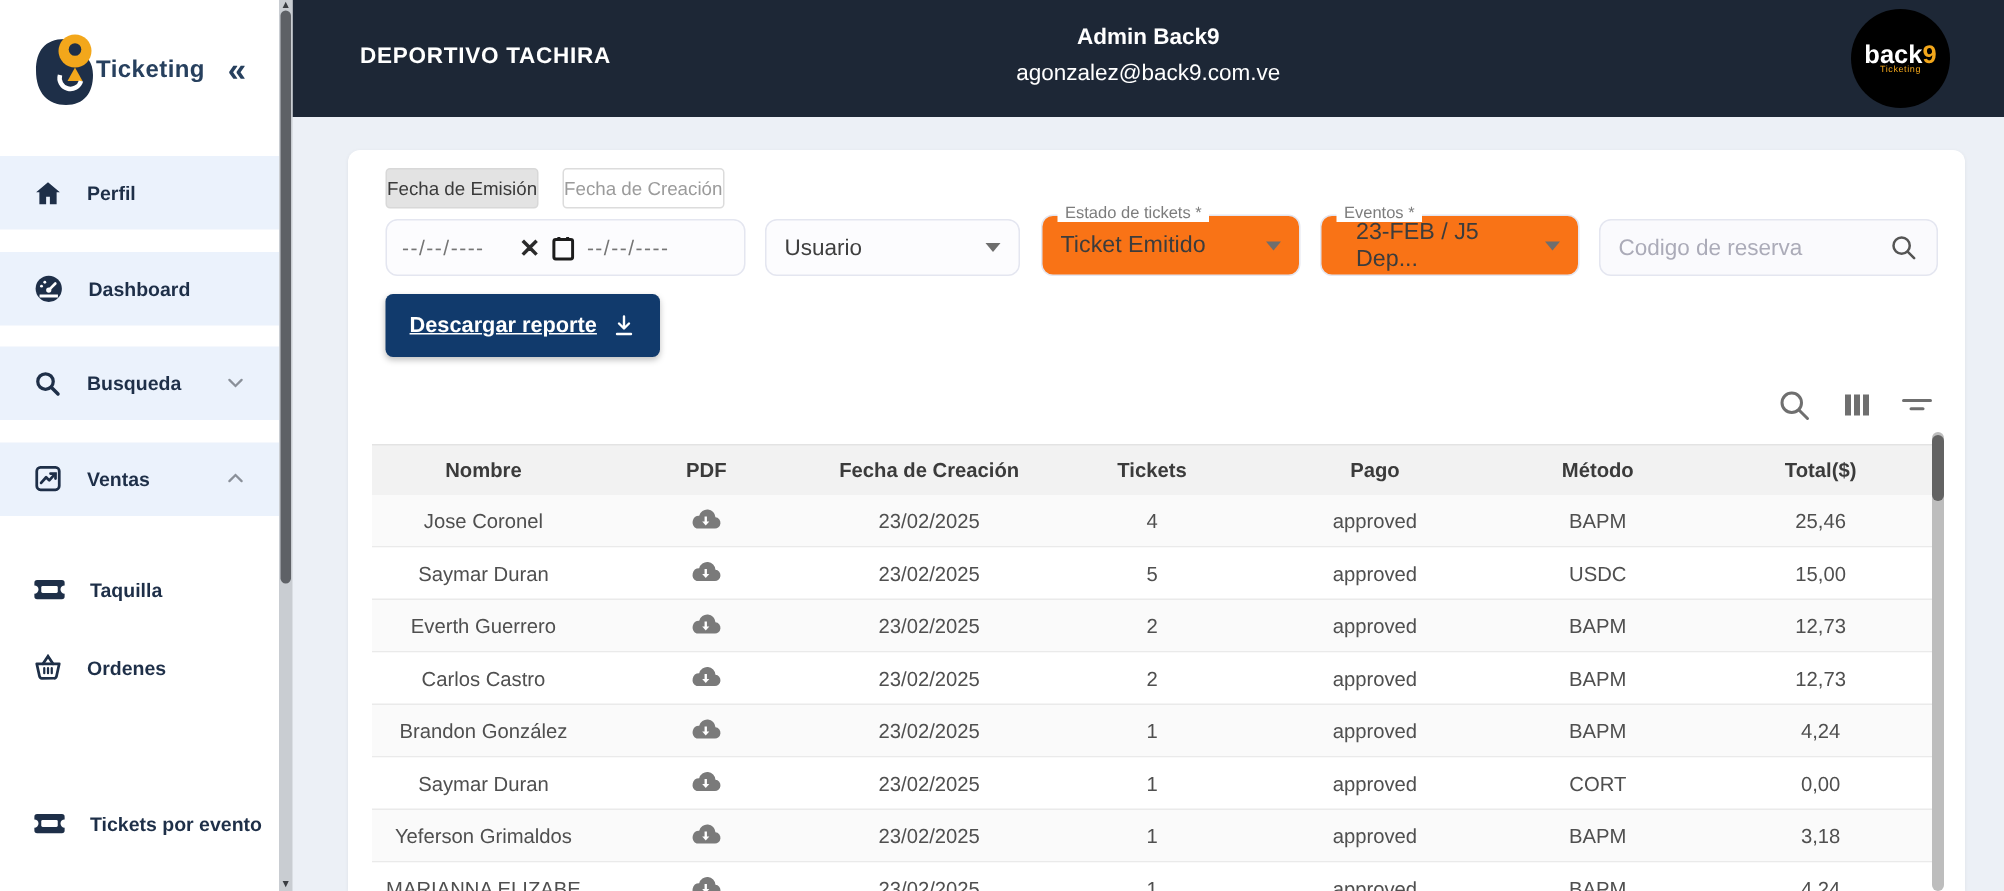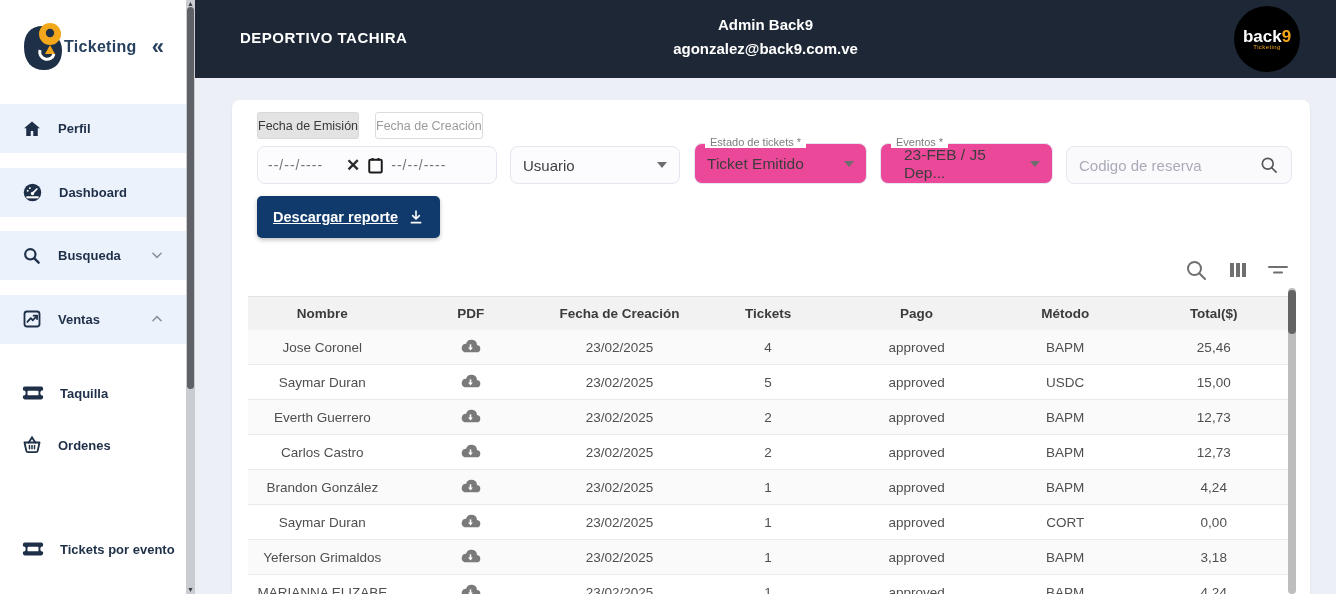--- a/index.html
+++ b/index.html
@@ -23,21 +23,21 @@
   
   .vscroll { position:absolute; left:186px; top:0; width:9px; height:594px; background:#C9CDD2; z-index:4; }
   .vscroll .thumb { position:absolute; left:1px; top:7px; width:7px; height:382px; background:#5E6166; border-radius:4px; }
   .vscroll .arrow { position:absolute; left:0; width:9px; font-size:7px; color:#3A3D42; text-align:center; line-height:8px; }
 
   
   .topbar { position:absolute; left:195px; top:0; width:1141px; height:78px; background:#1D2736; z-index:2; }
   .org { position:absolute; left:45px; top:29px; color:#fff; font-size:15px; font-weight:800; letter-spacing:.5px; }
   .who { position:absolute; left:0; right:0; top:16px; text-align:center; color:#fff; }
   .who .nm { font-size:15px; font-weight:700; margin-bottom:7px; }
-  .who .em { font-size:15px; font-weight:700; }
+  .who .em { font-size:15px; font-weight:400; }
   .logo-circle { position:absolute; right:36px; top:6px; width:66px; height:66px; background:#000000; border-radius:50%; display:flex; flex-direction:column; align-items:center; justify-content:center; z-index:5; }
   .logo-circle .t1 { font-size:17px; font-weight:800; color:#fff; line-height:15px; }
   .logo-circle .t1 .nine { color:#F3A71B; }
   .logo-circle .t2 { font-size:6px; color:#F3A71B; letter-spacing:.4px; }
 
   
   .main-bg { position:absolute; left:195px; top:78px; width:1141px; height:516px; background:#ECF0F6; }
   .card { position:absolute; left:232px; top:100px; width:1078px; height:494px; background:#fff; border-radius:8px 8px 0 0; box-shadow:0 1px 3px rgba(0,0,0,.06); z-index:2; }
 
   
@@ -48,21 +48,21 @@
   
   .fld { position:absolute; border:1.5px solid #E4E6F0; border-radius:8px; background:#FCFCFE; display:flex; align-items:center; }
   .daterange { left:25px; top:46px; width:240px; height:38px; padding:0 10px; }
   .daterange input { border:0; outline:0; background:transparent; width:78px; font-size:14px; color:#6F6F6F; font-family:inherit; letter-spacing:1px; }
   .xclear { font-size:17px; color:#2B2B2B; font-weight:600; margin:0 6px 0 0; cursor:pointer; }
   .cal { width:15px; height:17px; margin:0 8px 0 2px; cursor:pointer; }
   .selectbox { height:38px; padding:0 12px; justify-content:space-between; cursor:pointer; }
   .sel-usuario { left:278px; top:46px; width:170px; }
   .sel-value { font-size:15px; color:#3F3F3F; }
   .caret { width:0; height:0; border-left:5px solid transparent; border-right:5px solid transparent; border-top:6px solid #6E6E6E; margin-left:8px; }
-  .notched { position:absolute; height:41px; border:1.5px solid #E4E6F0; border-radius:8px; background:#ec4899; display:flex; align-items:center; justify-content:space-between; padding:0 12px; cursor:pointer; }
+  .notched { position:absolute; height:41px; border:1.5px solid #E4E6F0; border-radius:8px; background:#f97316; display:flex; align-items:center; justify-content:space-between; padding:0 12px; cursor:pointer; }
   .nb-estado { left:462px; top:43px; width:173px; }
   .nb-eventos { left:648px; top:43px; width:173px;padding-left:23px; }
   .notch-lbl { position:absolute; top:-8px; left:10px; background:#fff; padding:0 5px; font-size:11px; color:#7C7C7C; }
   .nb-val { font-size:15.5px; color:#3C3C3C; }
   .codigo { left:834px; top:46px; width:226px; height:38px; padding:0 12px; background:#FAFAFD; justify-content:space-between; }
   .codigo input { border:0; outline:0; background:transparent; font-size:15px; color:#3F3F3F; width:170px; font-family:inherit; }
   .codigo input::placeholder { color:#ABABB8; }
 
   
   .dl-btn { position:absolute; left:25px; top:96px; width:183px; height:42px; background:#113A6C; border:0; border-radius:5px; color:#fff; font-size:14.5px; font-weight:700; display:flex; align-items:center; justify-content:center; gap:10px; cursor:pointer; box-shadow:0 2px 4px rgba(0,0,0,.25); font-family:inherit;text-decoration:underline; }

